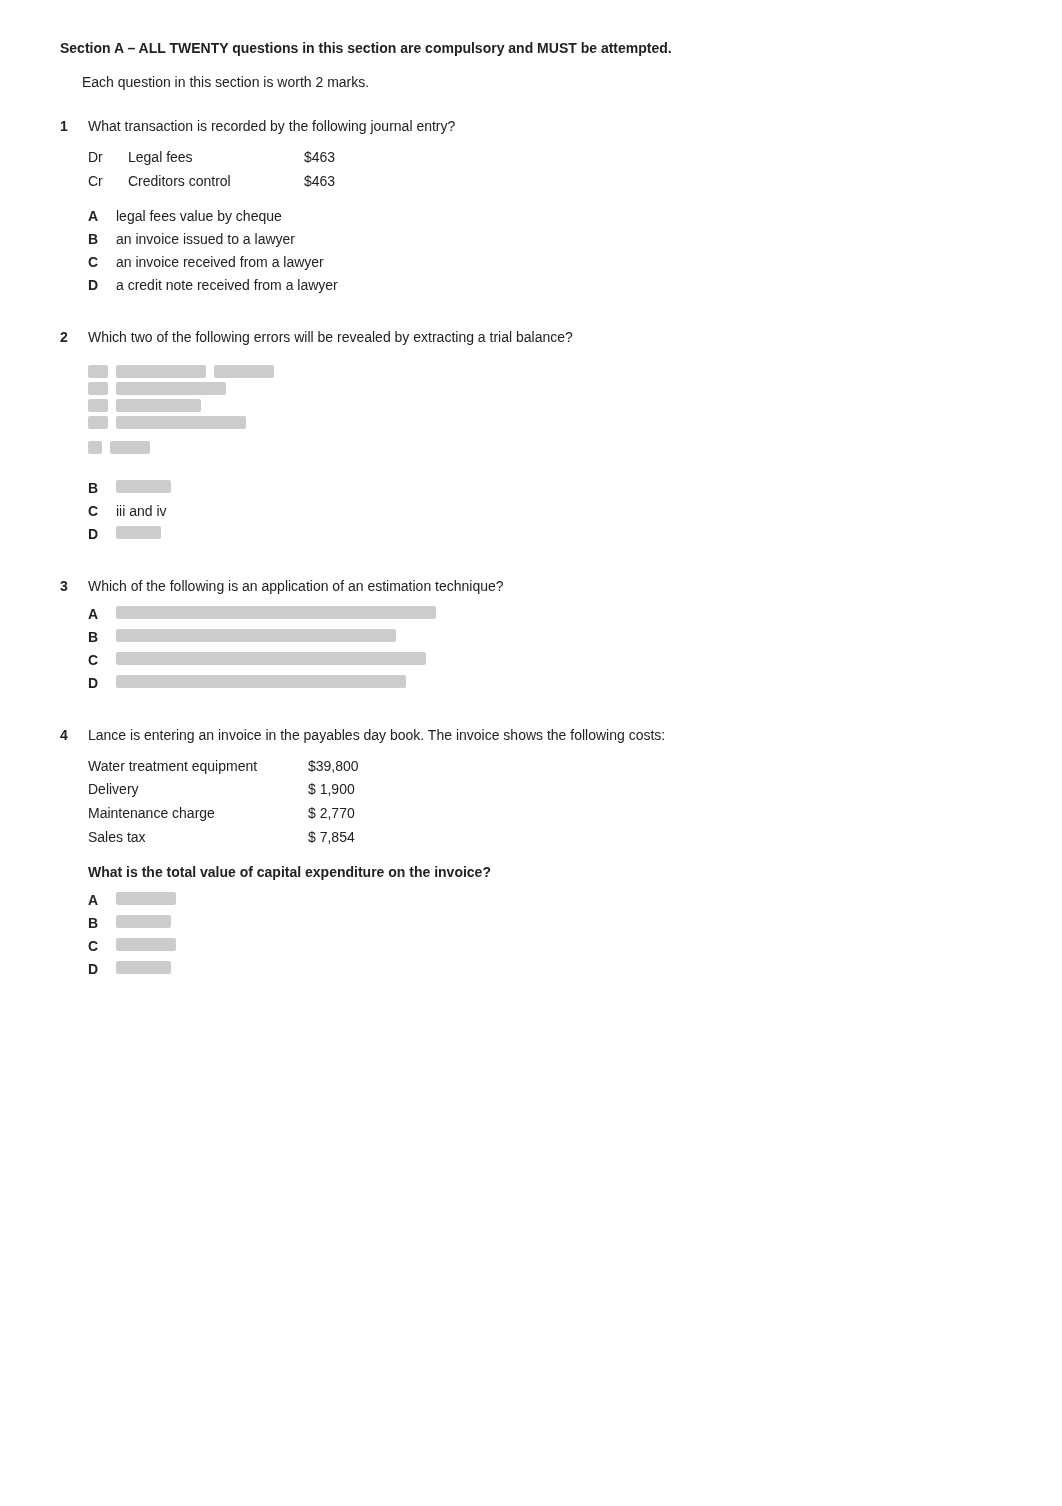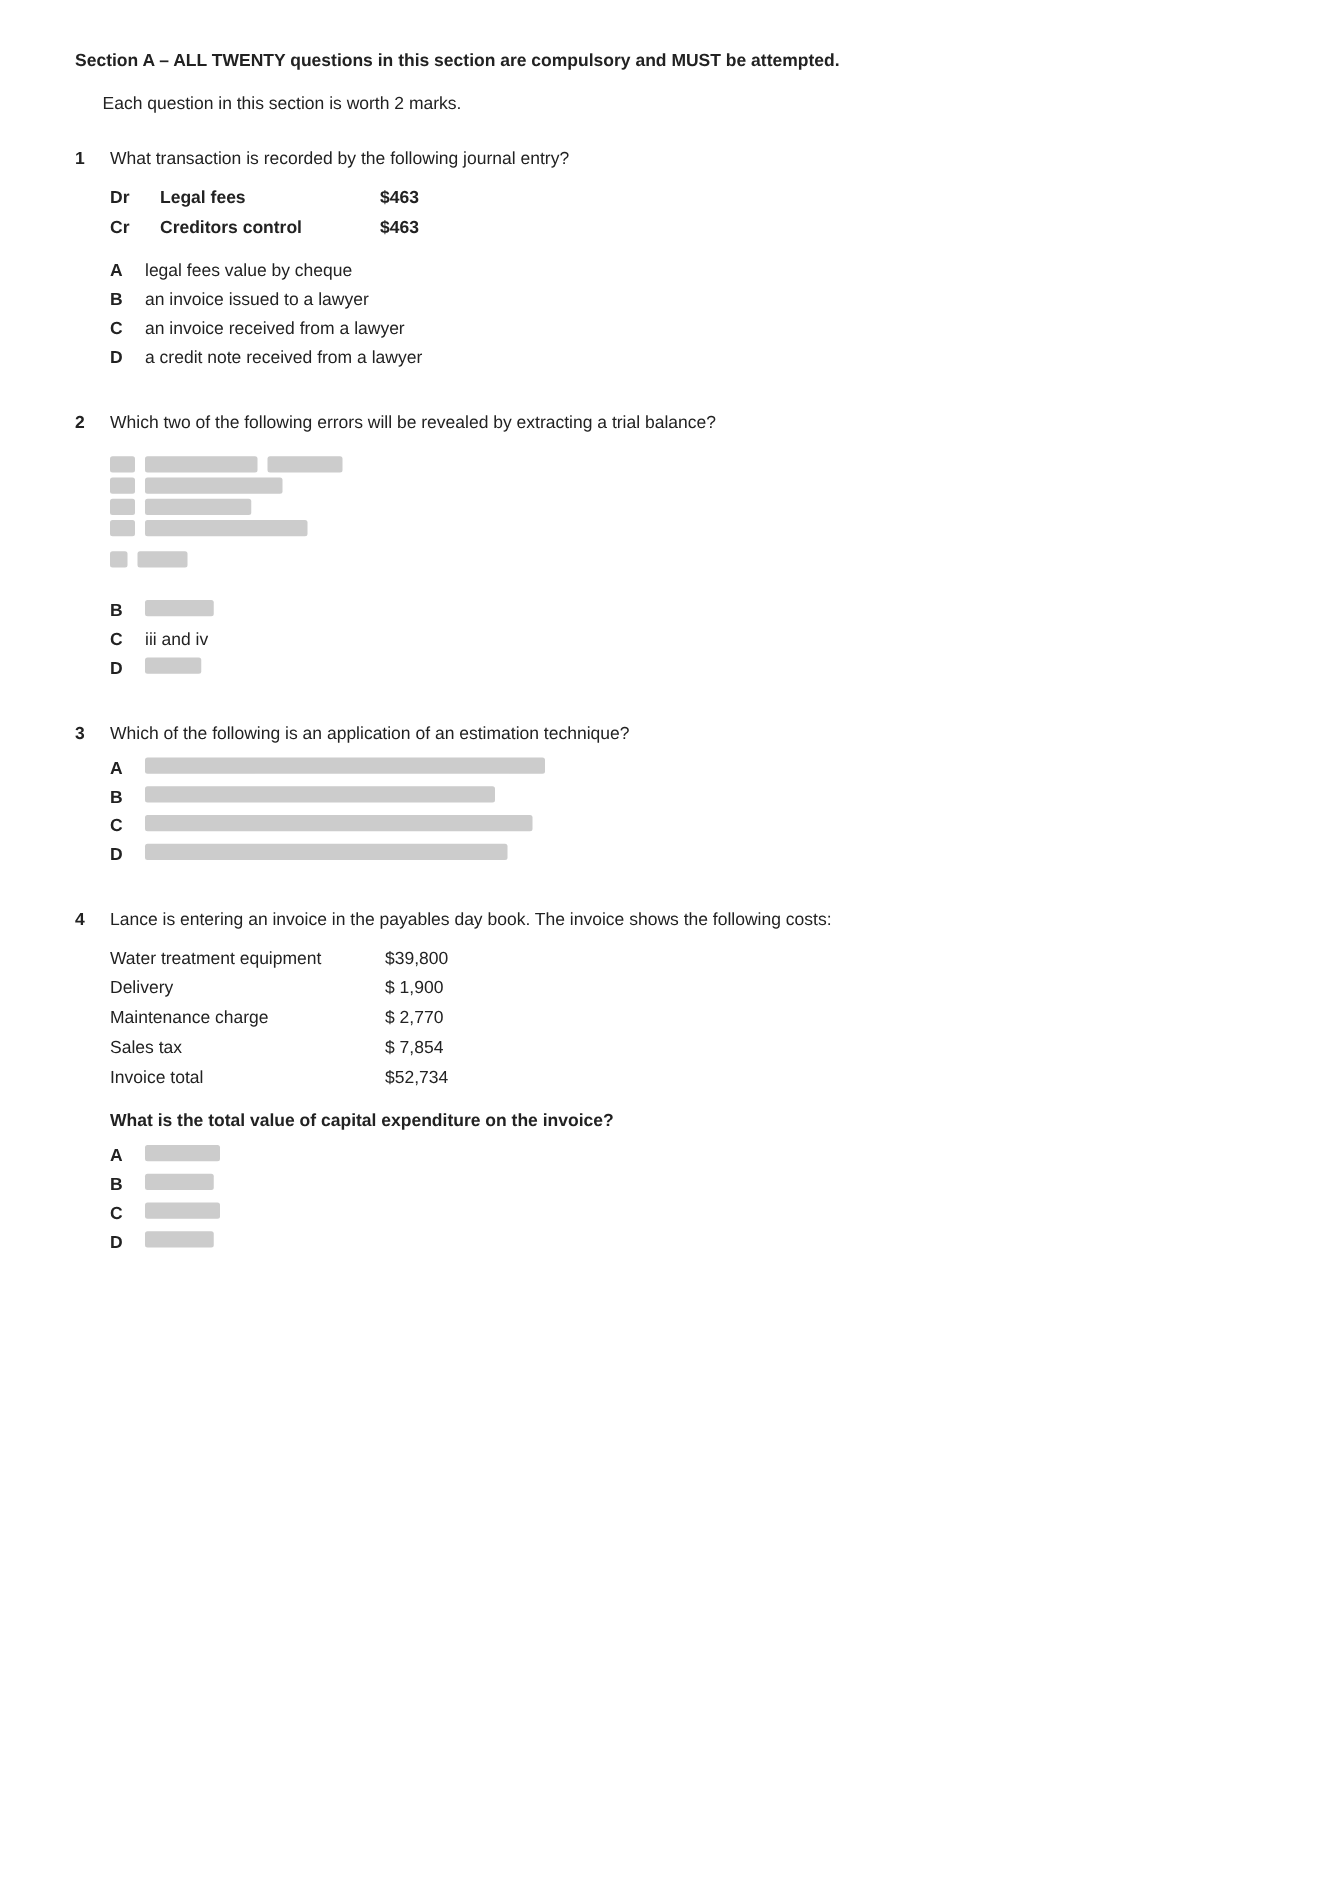--- a/index.html
+++ b/index.html
@@ -53,21 +53,20 @@
 
     .journal-entry {
       margin-bottom: 14px;
     }
 
     .journal-row {
       display: flex;
       gap: 16px;
       font-size: 14px;
       line-height: 1.7;
-      font-weight: bold;
     }
 
     .journal-col-dr { width: 24px; }
     .journal-col-account { width: 160px; }
     .journal-col-amount { width: 60px; }
 
     .option-row {
       display: flex;
       align-items: flex-start;
       margin-bottom: 7px;
@@ -251,24 +250,20 @@
         <span class="invoice-col-amount">$ 1,900</span>
       </div>
       <div class="invoice-row">
         <span class="invoice-col-name">Maintenance charge</span>
         <span class="invoice-col-amount">$ 2,770</span>
       </div>
       <div class="invoice-row">
         <span class="invoice-col-name">Sales tax</span>
         <span class="invoice-col-amount">$ 7,854</span>
       </div>
-      <div class="invoice-row">
-        <span class="invoice-col-name">Invoice total</span>
-        <span class="invoice-col-amount">$52,734</span>
-      </div>
     </div>
 
     <div style="font-weight:bold; margin-bottom:12px;">What is the total value of capital expenditure on the invoice?</div>
 
     <div class="option-row">
       <span class="option-letter">A</span>
       <span class="redacted" style="width:60px; height:13px;"></span>
     </div>
     <div class="option-row">
       <span class="option-letter">B</span>

